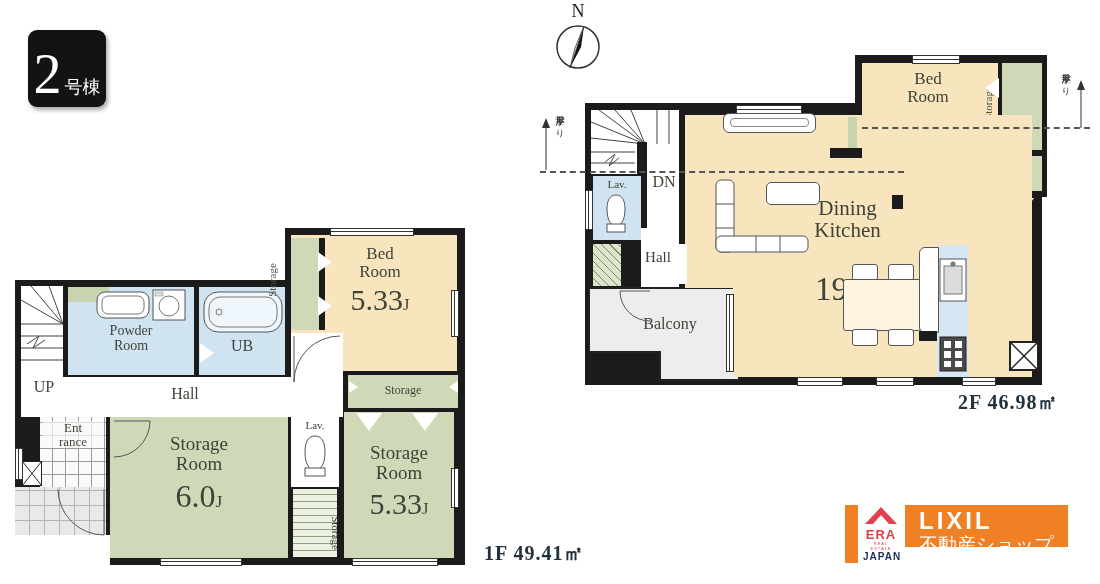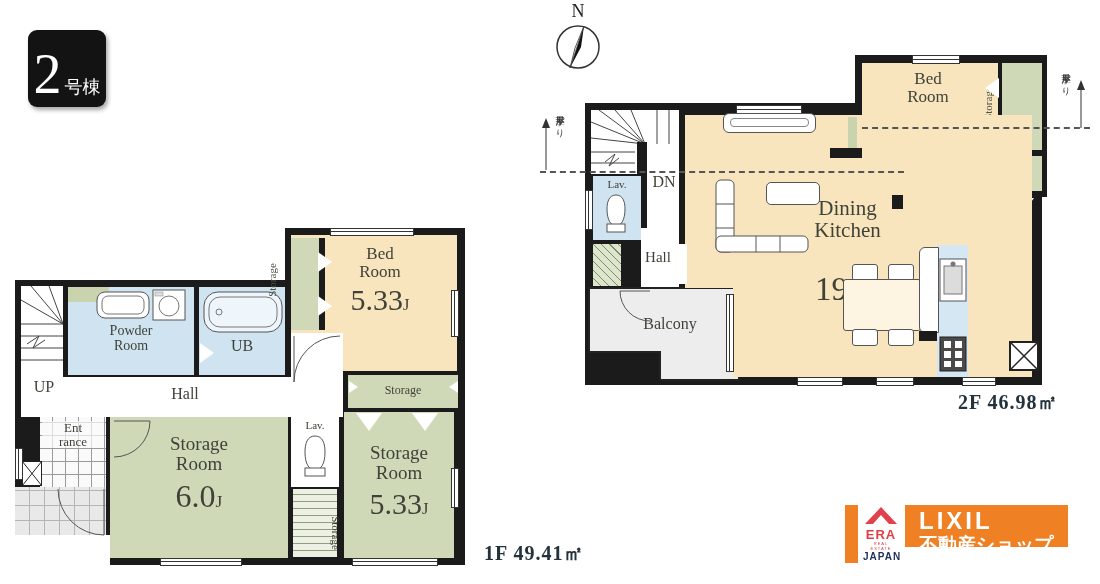--- a/index.html
+++ b/index.html
@@ -327,16 +327,16 @@
     <svg width="34" height="20">
       <polygon points="1,19 17,2 33,19" fill="#e0414b"></polygon>
       <polygon points="9,19 17,10 25,19" fill="#fff"></polygon>
     </svg>
     <div style="font-size:13px;font-weight:bold;color:#e23c46;line-height:.9;letter-spacing:1px;">ERA</div>
     <div style="font-size:4px;color:#e23c46;letter-spacing:1px;">REAL ESTATE</div>
     <div style="font-size:10px;font-weight:bold;color:#1d2d5e;letter-spacing:1px;">JAPAN</div>
   </div>
   <div class="logo-panel" style="left:905px;top:505px;width:163px;height:42px;padding:4px 0 0 14px;box-sizing:border-box;">
     <div style="font-size:24px;font-weight:bold;letter-spacing:3px;line-height:1;">LIXIL</div>
-    <div style="font-size:19px;font-weight:bold;line-height:1.25;">不動産ショップ</div>
+    <div style="font-size:19px;font-weight:normal;line-height:1.25;">不動産ショップ</div>
   </div>
 
 </div>
 
 </body></html>

